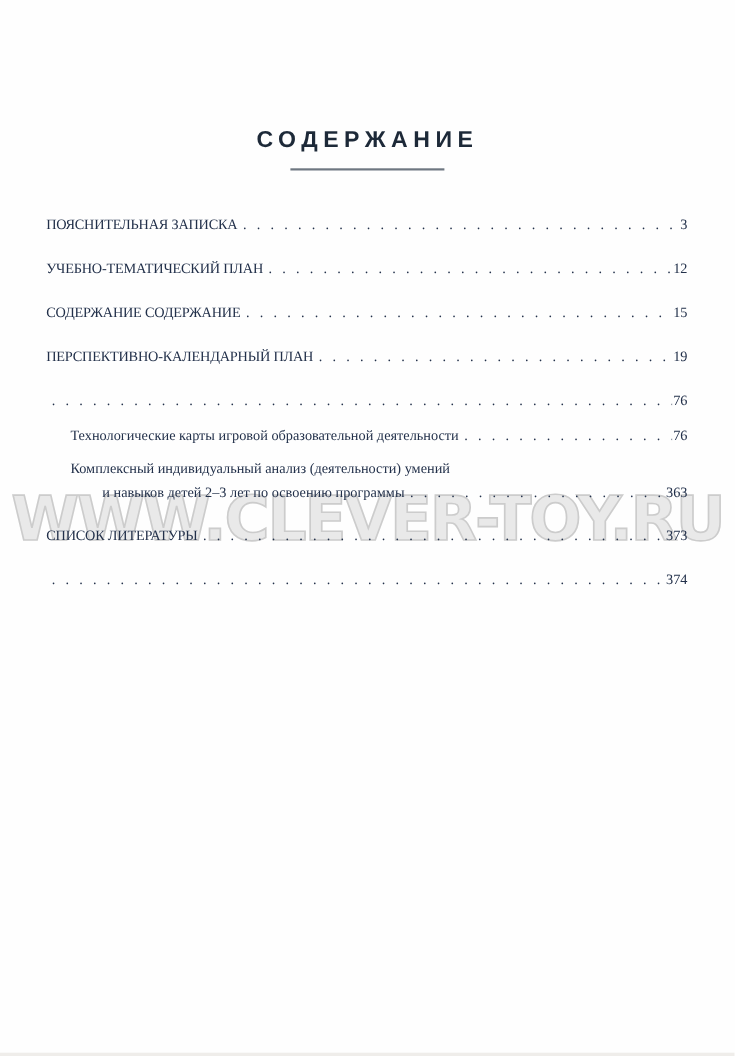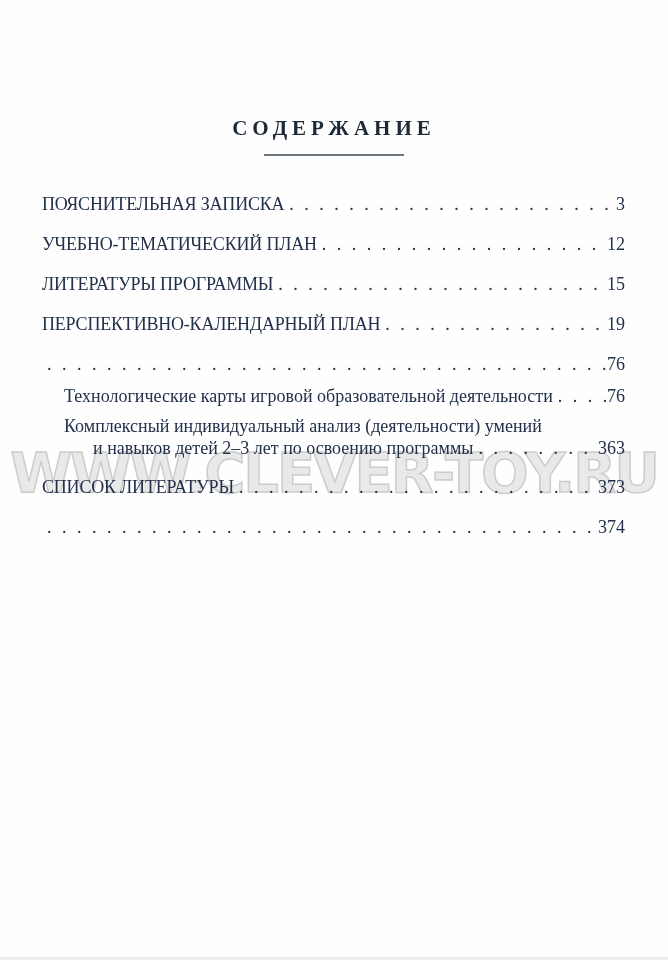--- a/index.html
+++ b/index.html
@@ -43,40 +43,40 @@
   }
 
   
   .title-wrap {
     position: relative;
     z-index: 1;
     padding-top: 116px;
     text-align: center;
   }
   .page-title {
-    font-family: Liberation Serif, serif;
+    font-family: Liberation Sans, sans-serif;
     font-weight: 600;
     font-size: 21px;
     letter-spacing: 5px;
     color: #1d2938;
     margin: 0;
   }
   .title-rule {
     width: 140px;
     height: 2px;
     background: #6e7781;
     margin: 13px auto 0 auto;
   }
 
   
   .toc {
     position: relative;
     z-index: 1;
     margin: 40px 43px 0 42px;
-    font-size: 18px;
+    font-size: 13px;
     line-height: 17px;
   }
   .row {
     display: flex;
     align-items: baseline;
   }
   .entry-main { margin-bottom: 23px; }
   .entry-main .label { letter-spacing: -0.2px; }
   .entry-sub  { padding-left: 22px; }
   .m-after-main { margin-bottom: 15px; }
@@ -119,21 +119,21 @@
       <span class="pagenum">3</span>
     </div>
 
     <div class="row entry-main">
       <span class="label">УЧЕБНО-ТЕМАТИЧЕСКИЙ ПЛАН</span>
       <span class="leader"></span>
       <span class="pagenum">12</span>
     </div>
 
     <div class="row entry-main">
-      <span class="label">ЛИТЕРАТУРЫ ПРОГРАММЫ</span>
+      <span class="label">СОДЕРЖАНИЕ СОДЕРЖАНИЕ</span>
       <span class="leader"></span>
       <span class="pagenum">15</span>
     </div>
 
     <div class="row entry-main">
       <span class="label">ПЕРСПЕКТИВНО-КАЛЕНДАРНЫЙ ПЛАН</span>
       <span class="leader"></span>
       <span class="pagenum">19</span>
     </div>
 

